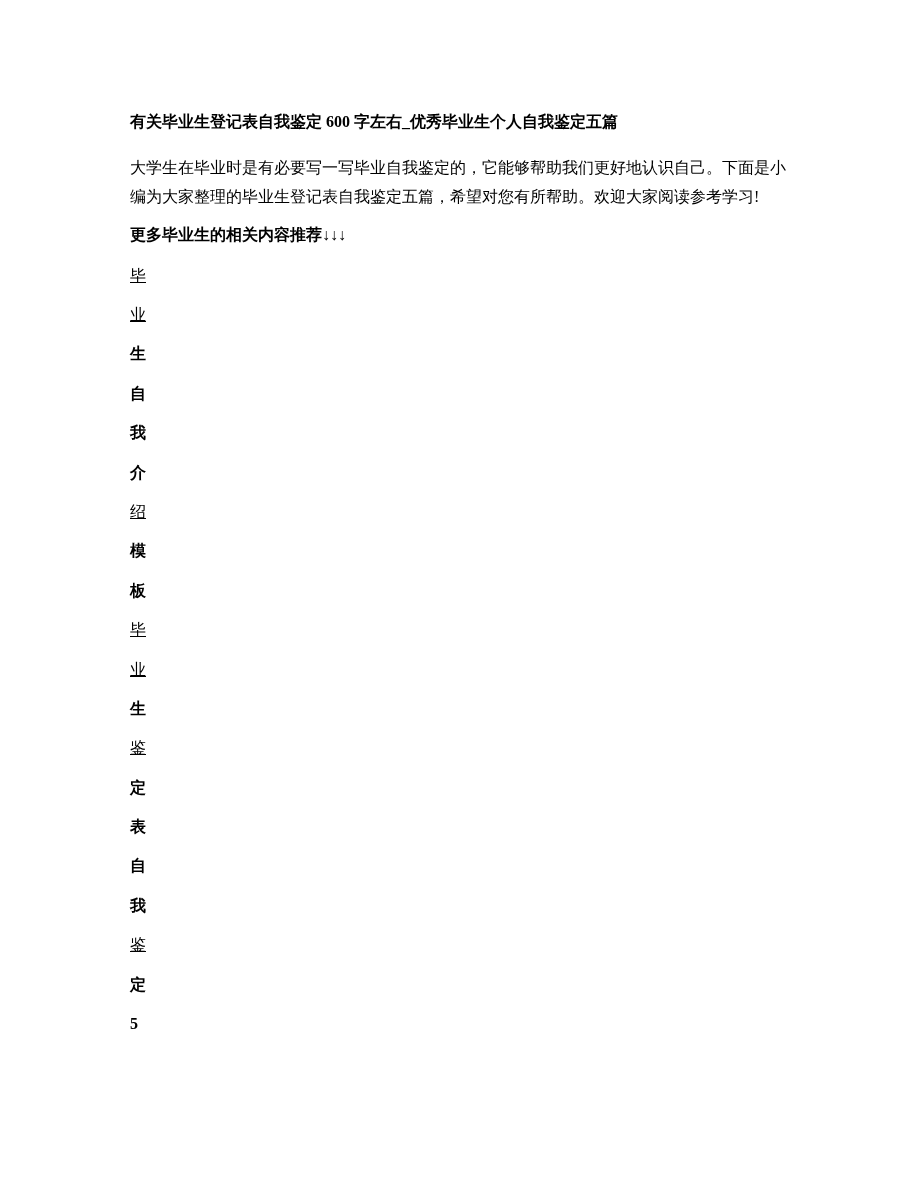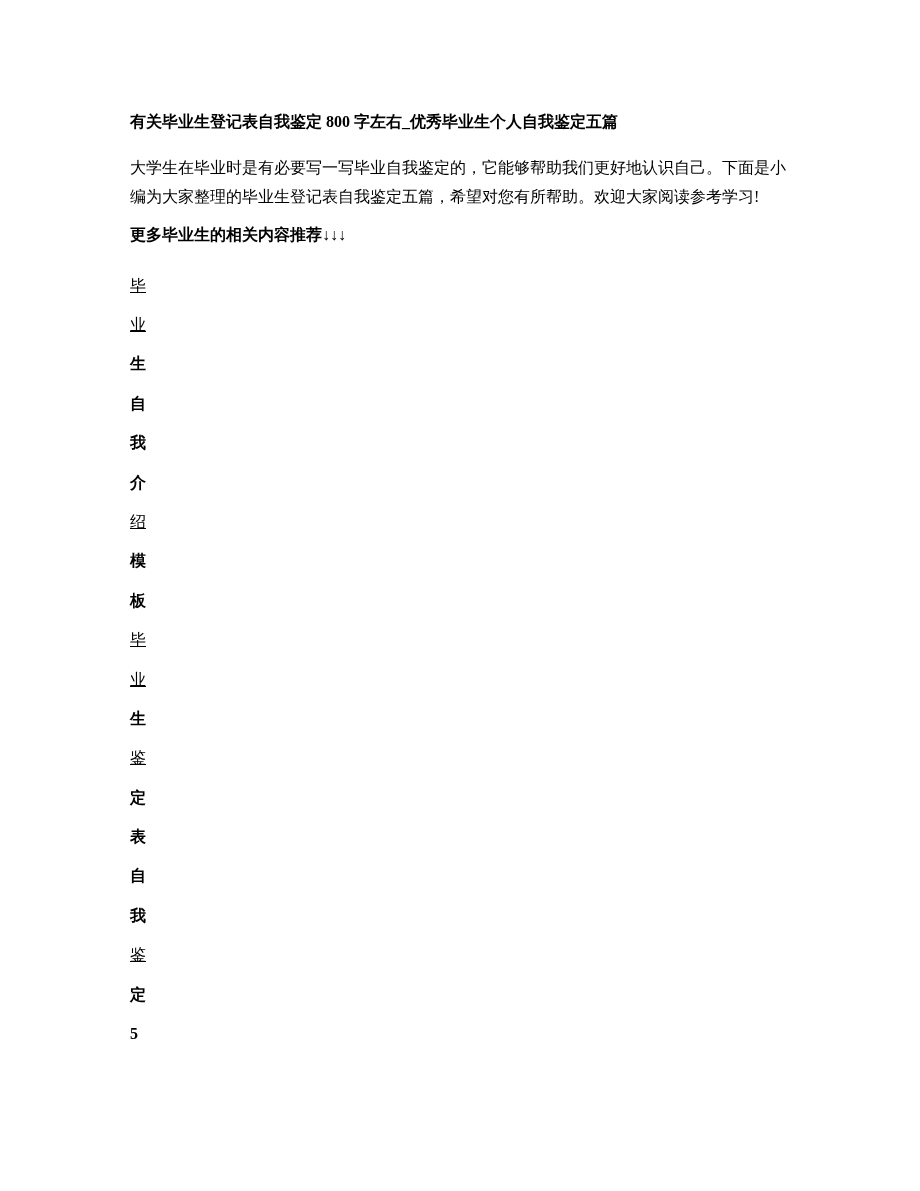--- a/index.html
+++ b/index.html
@@ -21,42 +21,42 @@
       font-weight: bold;
       margin-bottom: 20px;
       font-size: 16px;
     }
     .intro {
       margin-bottom: 11px;
       line-height: 1.8;
     }
     .recommend {
       font-weight: bold;
-      margin-bottom: 28px;
+      margin-bottom: 18px;
     }
     .vertical-list {
       display: flex;
       flex-direction: column;
       gap: 17px;
     }
     .vchar {
       font-size: 16px;
       line-height: 1.4;
     }
     .underline {
       text-decoration: underline;
     }
     .bold {
       font-weight: bold;
     }
   </style>
 </head>
 <body>
 
-<div class="title">有关毕业生登记表自我鉴定 800 字左右_优秀毕业生个人自我鉴定五篇</div>
+<div class="title">有关毕业生登记表自我鉴定 600 字左右_优秀毕业生个人自我鉴定五篇</div>
 
 <div class="intro">大学生在毕业时是有必要写一写毕业自我鉴定的，它能够帮助我们更好地认识自己。下面是小编为大家整理的毕业生登记表自我鉴定五篇，希望对您有所帮助。欢迎大家阅读参考学习!</div>
 
 <div class="recommend">更多毕业生的相关内容推荐↓↓↓</div>
 
 <div class="vertical-list">
     <div class="vchar underline">毕</div>
     <div class="vchar underline">业</div>
     <div class="vchar bold">生</div>
     <div class="vchar bold">自</div>

